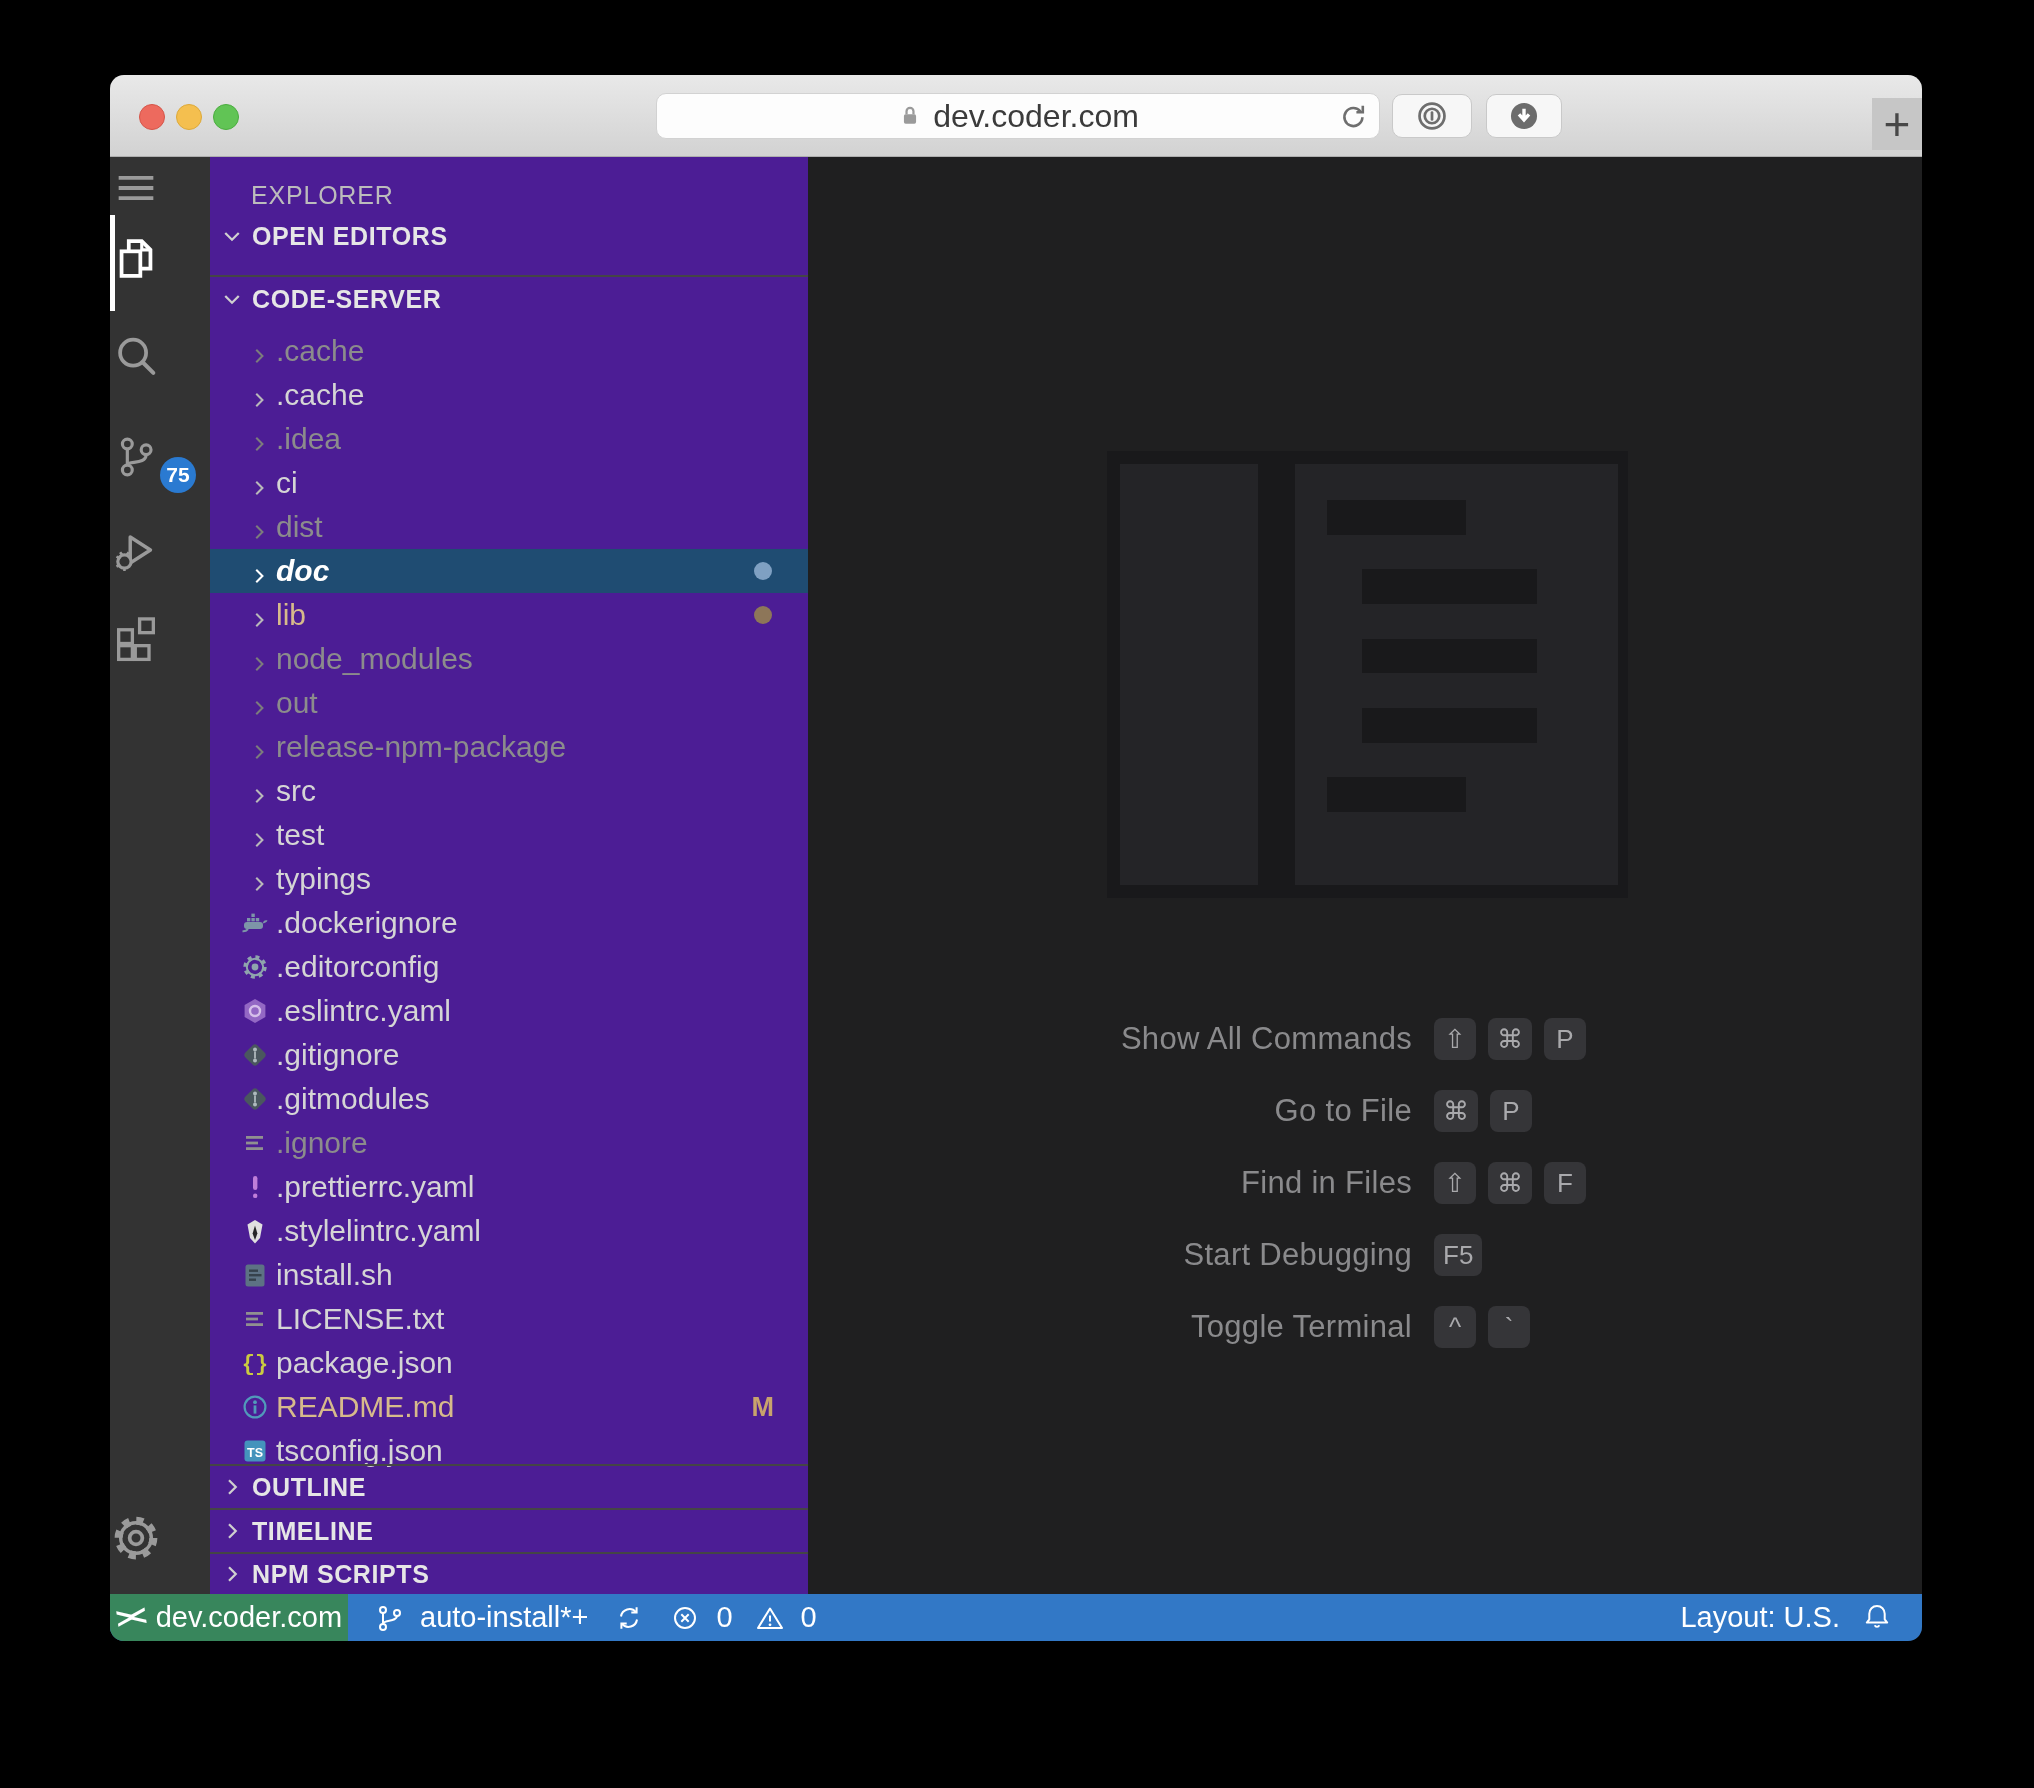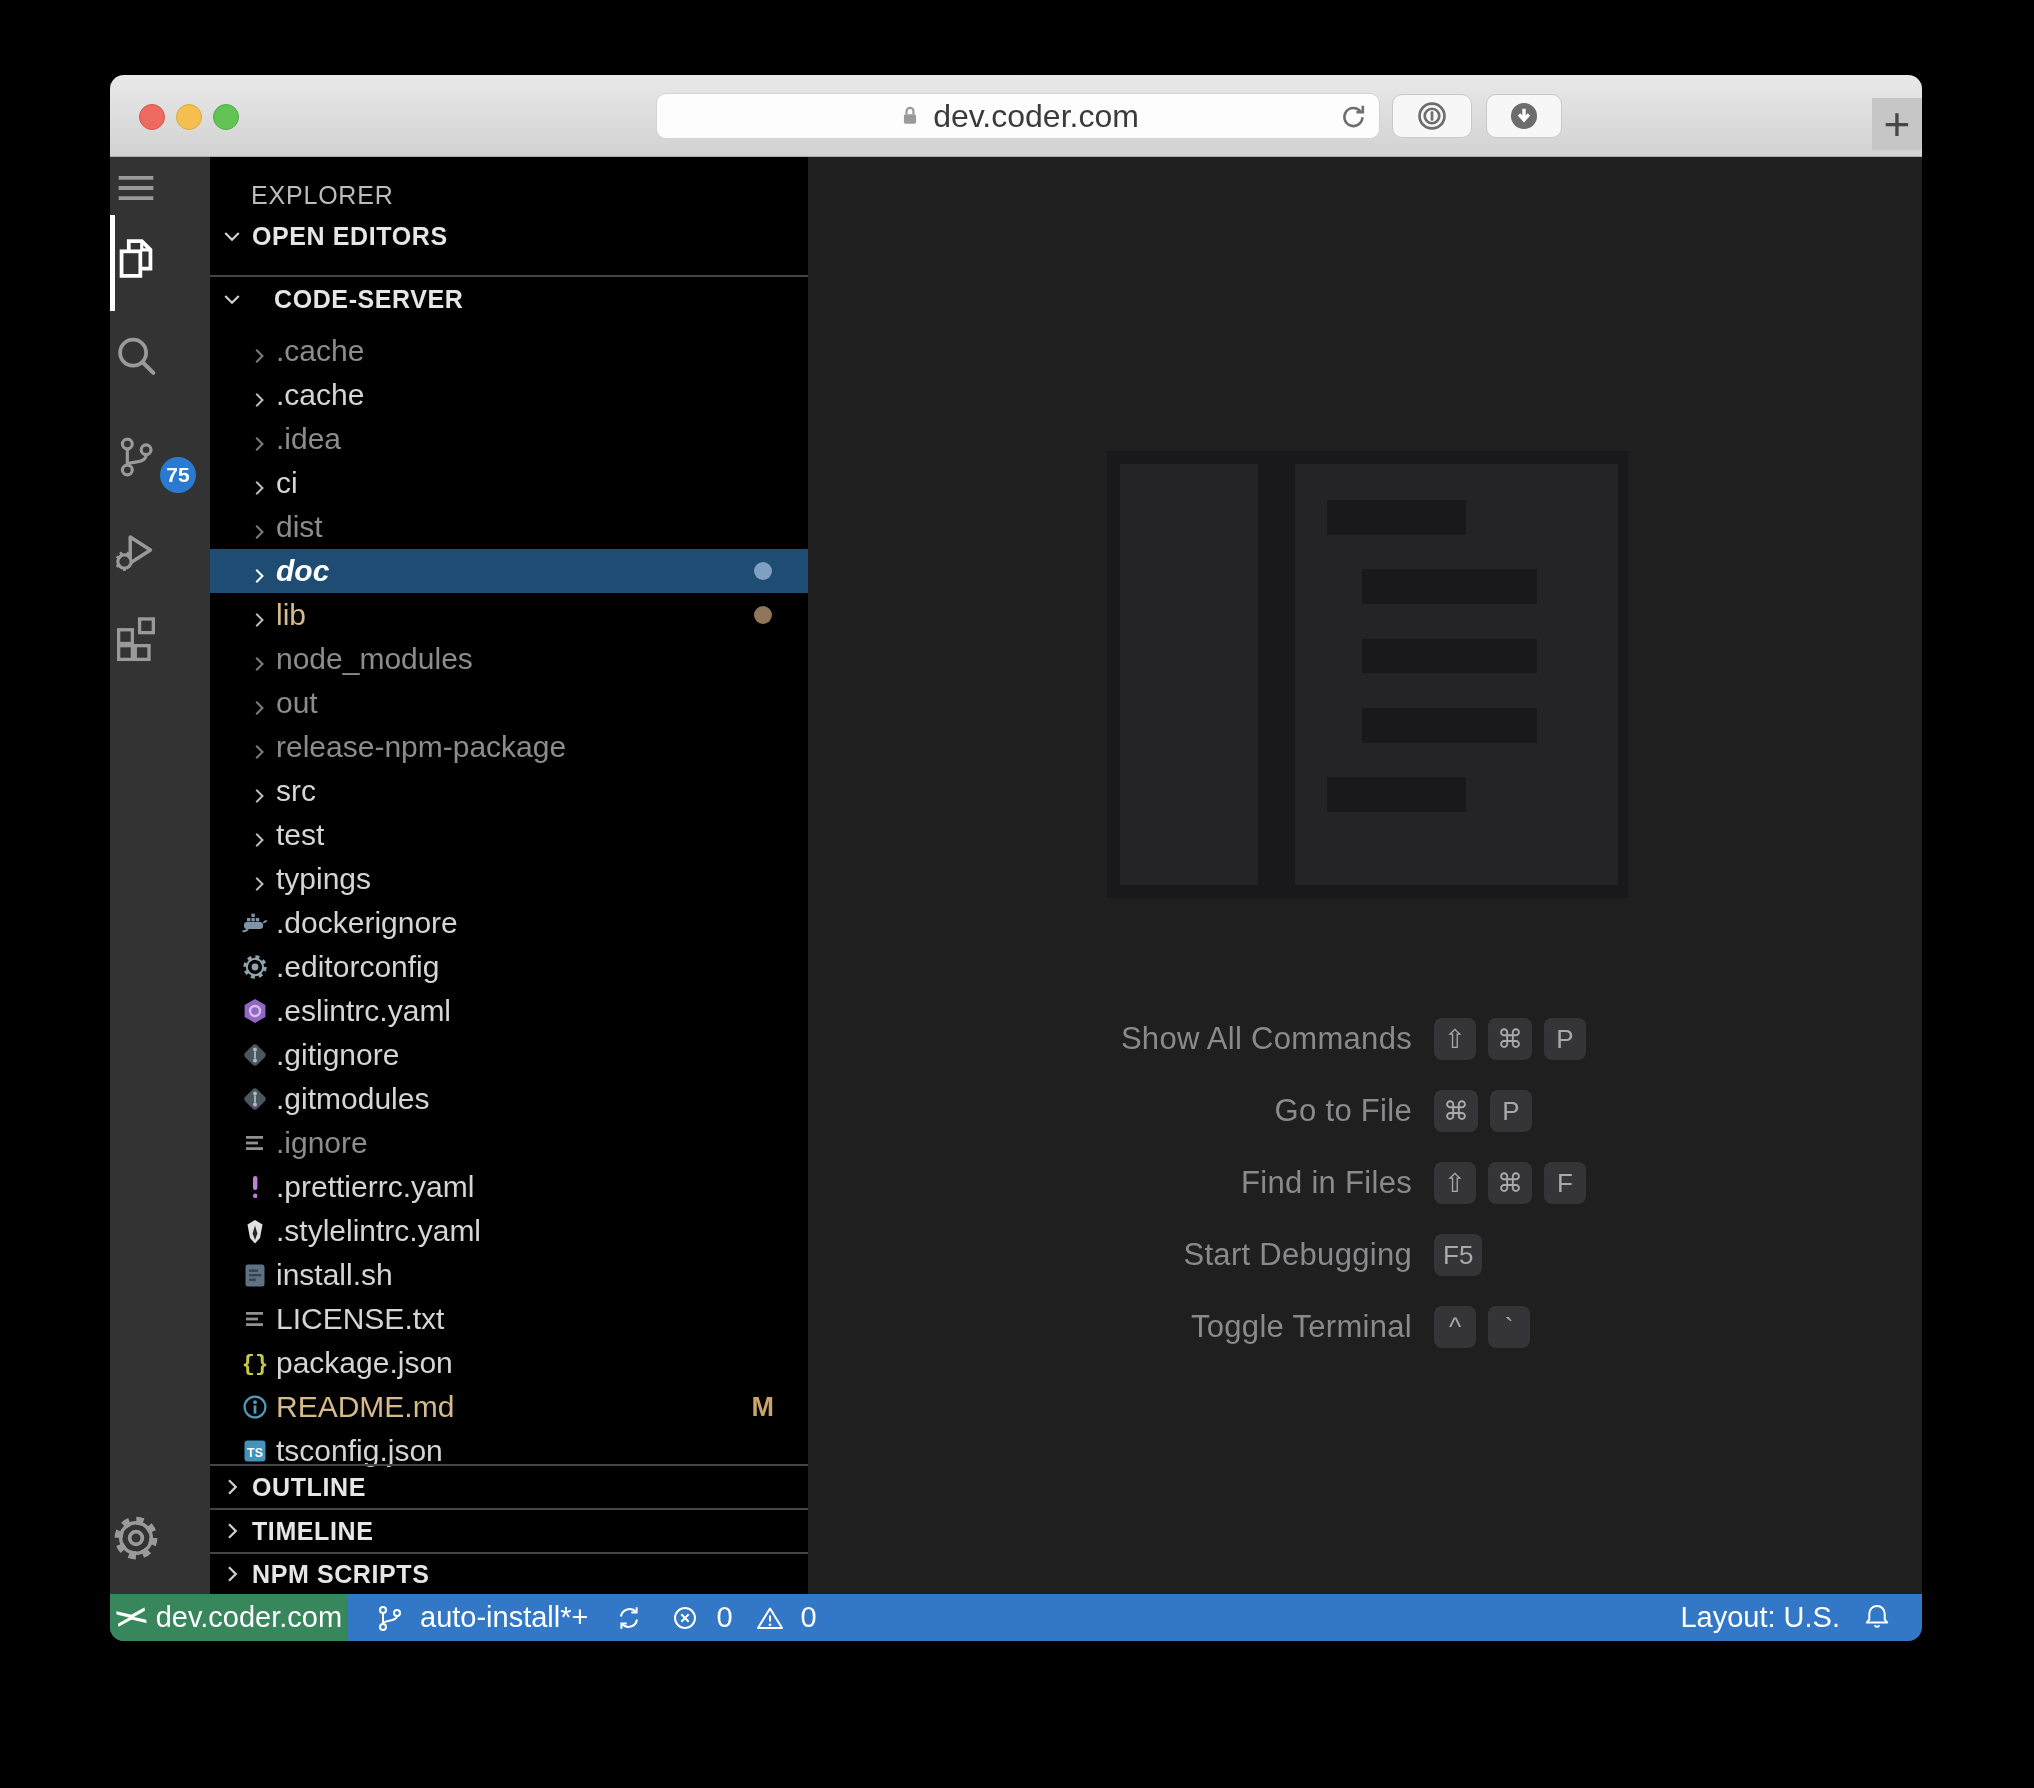--- a/index.html
+++ b/index.html
@@ -25,26 +25,26 @@
 
   
   .main{position:absolute;left:0;top:82px;right:0;bottom:47px;display:flex;}
 
   .activitybar{width:100px;background:#333333;position:relative;flex:none;}
   .ab-item{position:absolute;left:0;width:100px;height:56px;display:flex;align-items:center;color:#9a9a9a;}
   .ab-item.active{color:#ffffff;}
   .ab-indicator{position:absolute;left:0;top:58px;width:5px;height:96px;background:#fff;}
   .ab-badge{position:absolute;right:14px;bottom:-8px;min-width:36px;height:36px;border-radius:18px;background:#2a7ad1;color:#fff;font-size:21px;font-weight:700;display:flex;align-items:center;justify-content:center;padding:0 4px;box-sizing:border-box;}
 
-  .sidebar{width:598px;background:#000000;position:relative;flex:none;color:#d5d5d5;}
+  .sidebar{width:598px;background:#4c1d95;position:relative;flex:none;color:#d5d5d5;}
   .sb-title{position:absolute;left:41px;top:24px;font-size:25px;letter-spacing:.8px;color:#bcbcbc;}
   .sb-section{position:absolute;left:0;right:0;height:46px;display:flex;align-items:center;font-size:25px;font-weight:700;letter-spacing:.6px;color:#e6e6e6;}
   .sb-section .chev{width:24px;height:24px;margin:0 8px 0 10px;color:#cfcfcf;flex:none;}
   .sec-open{top:56px;}
-  .sec-root{top:118px;border-top:2px solid #454546;box-sizing:border-box;gap:22px;}
+  .sec-root{top:118px;border-top:2px solid #454546;box-sizing:border-box;}
   .sec-outline{top:1307px;border-top:2px solid #454546;box-sizing:border-box;height:44px;}
   .sec-timeline{top:1351px;border-top:2px solid #454546;box-sizing:border-box;height:44px;}
   .sec-npm{top:1395px;border-top:2px solid #454546;box-sizing:border-box;height:42px;}
 
   .tree{position:absolute;left:0;right:0;top:172px;text-align:right;}
   .trow{height:44px;display:flex;align-items:center;font-size:30px;color:#d5d5d5;}
   .trow .chev{width:22px;height:22px;margin-left:38px;margin-right:6px;color:#b9b9b9;flex:none;}
   .trow .ficon{width:30px;height:30px;margin-left:30px;margin-right:6px;flex:none;display:flex;align-items:center;justify-content:center;}
   .trow.dim{color:#8c8c8c;} .trow.dim .chev{color:#7c7c7c;}
   .trow.modified{color:#d7ba8b;}

